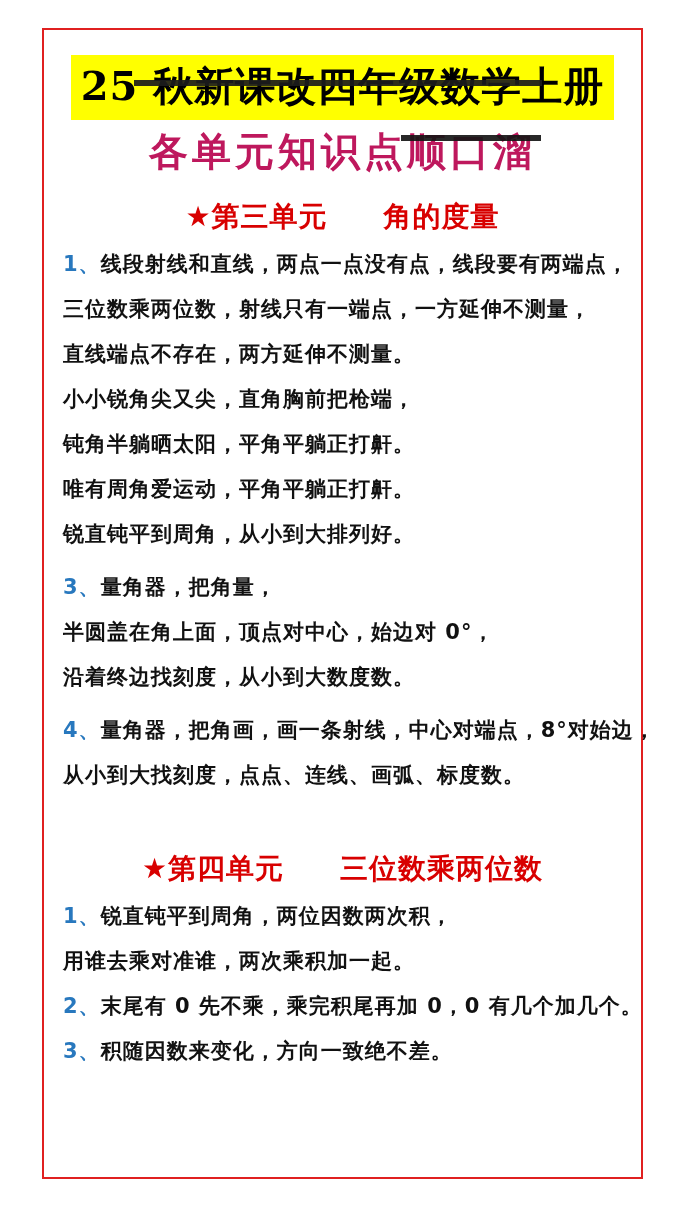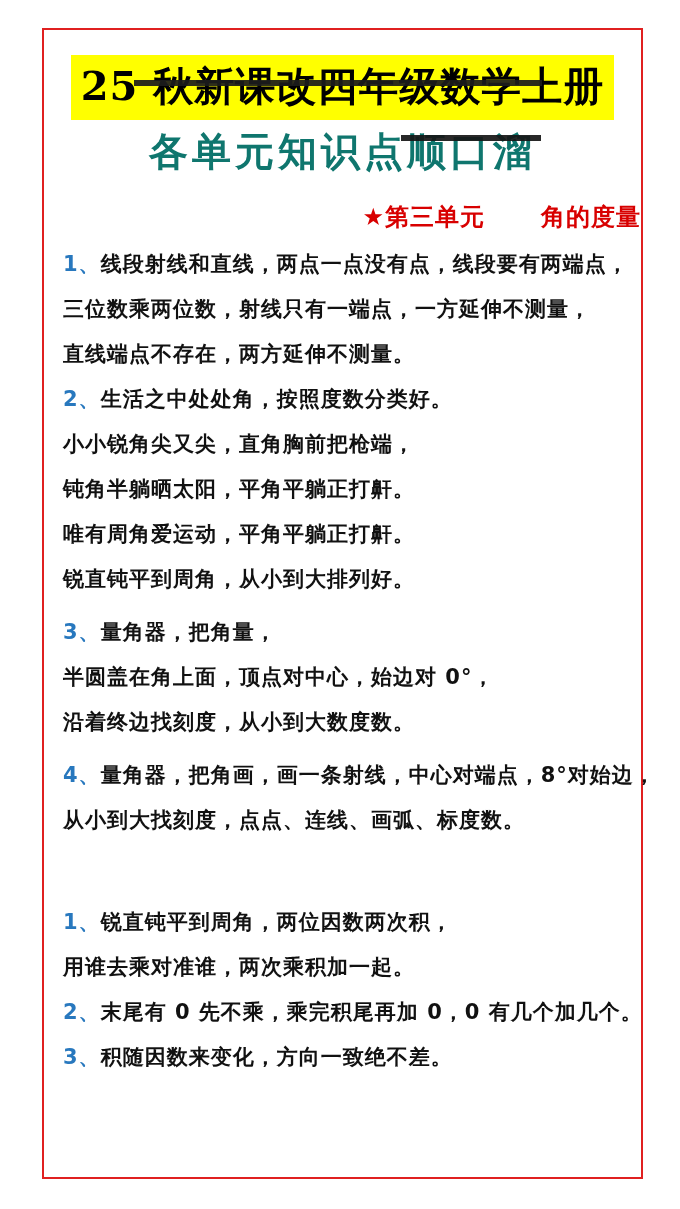--- a/index.html
+++ b/index.html
@@ -54,29 +54,29 @@
     height: 6px;
     background: #161616;
     opacity: 0.92;
   }
   .subtitle {
     margin-top: 5px;
     text-align: center;
     font-family: "DejaVu Serif", serif;
     font-size: 39px;
     font-weight: bold;
-    color: #0f766e;
+    color: #be185d;
     letter-spacing: 4px;
     white-space: nowrap;
   }
   .section { margin-top: 24px; }
   .section.second { margin-top: 57px; }
   .sec-header {
-    text-align: right;
-    font-size: 24px;
+    text-align: center;
+    font-size: 28px;
     font-weight: bold;
     color: #d80000;
     letter-spacing: 1px;
     height: 28px;
     line-height: 28px;
     white-space: nowrap;
   }
   .sec-header .topic { margin-left: 56px; }
   .lines { margin-top: 11px; }
   .line {
@@ -108,34 +108,36 @@
     <div class="subtitle">各单元知识点顺口溜</div>
 
     <div class="section">
       <div class="sec-header">
         <span class="unit">★第三单元</span><span class="topic">角的度量</span>
       </div>
       <div class="lines">
         <div class="line"><span class="num">1、</span><span class="txt">线段射线和直线，两点一点没有点，线段要有两端点，</span></div>
         <div class="line"><span class="num"></span><span class="txt">三位数乘两位数，射线只有一端点，一方延伸不测量，</span></div>
         <div class="line"><span class="num"></span><span class="txt">直线端点不存在，两方延伸不测量。</span></div>
-        <div class="line"><span class="num">2、</span><span class="txt">生活之中处处角，按照度数分类好。</span></div>
         <div class="line"><span class="num"></span><span class="txt">小小锐角尖又尖，直角胸前把枪端，</span></div>
         <div class="line"><span class="num"></span><span class="txt">钝角半躺晒太阳，平角平躺正打鼾。</span></div>
         <div class="line"><span class="num"></span><span class="txt">唯有周角爱运动，平角平躺正打鼾。</span></div>
         <div class="line"><span class="num"></span><span class="txt">锐直钝平到周角，从小到大排列好。</span></div>
         <div class="line gap-sm"><span class="num">3、</span><span class="txt">量角器，把角量，</span></div>
         <div class="line"><span class="num"></span><span class="txt">半圆盖在角上面，顶点对中心，始边对 0°，</span></div>
         <div class="line"><span class="num"></span><span class="txt">沿着终边找刻度，从小到大数度数。</span></div>
         <div class="line gap-sm"><span class="num">4、</span><span class="txt">量角器，把角画，画一条射线，中心对端点，8°对始边，</span></div>
         <div class="line"><span class="num"></span><span class="txt">从小到大找刻度，点点、连线、画弧、标度数。</span></div>
       </div>
     </div>
 
     <div class="section second">
+      <div class="sec-header">
+        <span class="unit">★第四单元</span><span class="topic">三位数乘两位数</span>
+      </div>
       <div class="lines">
         <div class="line"><span class="num">1、</span><span class="txt">锐直钝平到周角，两位因数两次积，</span></div>
         <div class="line"><span class="num"></span><span class="txt">用谁去乘对准谁，两次乘积加一起。</span></div>
         <div class="line"><span class="num">2、</span><span class="txt">末尾有 0 先不乘，乘完积尾再加 0，0 有几个加几个。</span></div>
         <div class="line"><span class="num">3、</span><span class="txt">积随因数来变化，方向一致绝不差。</span></div>
       </div>
     </div>
 
   </div>
 </div>

